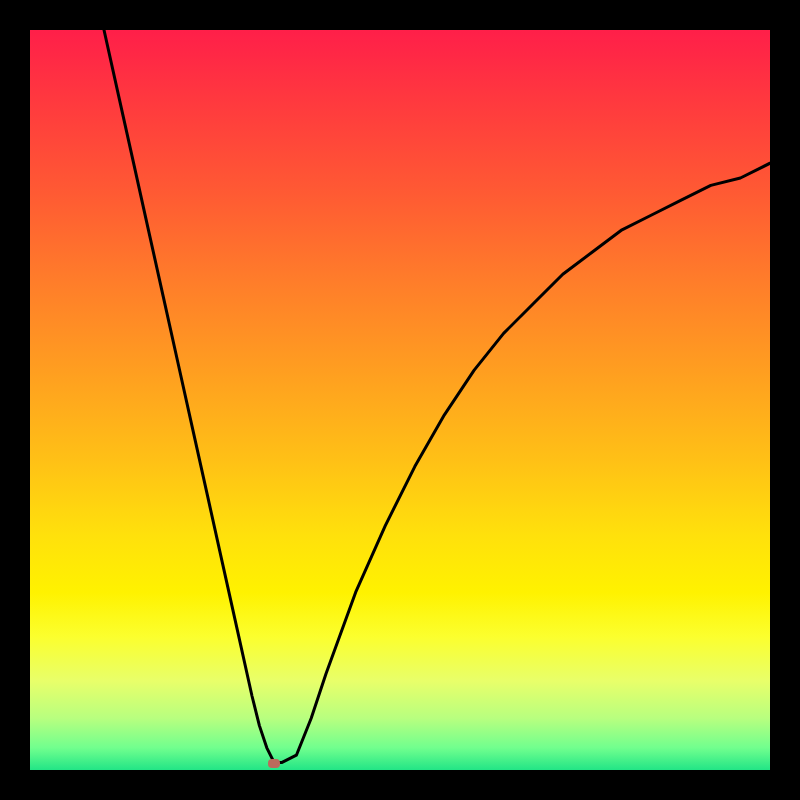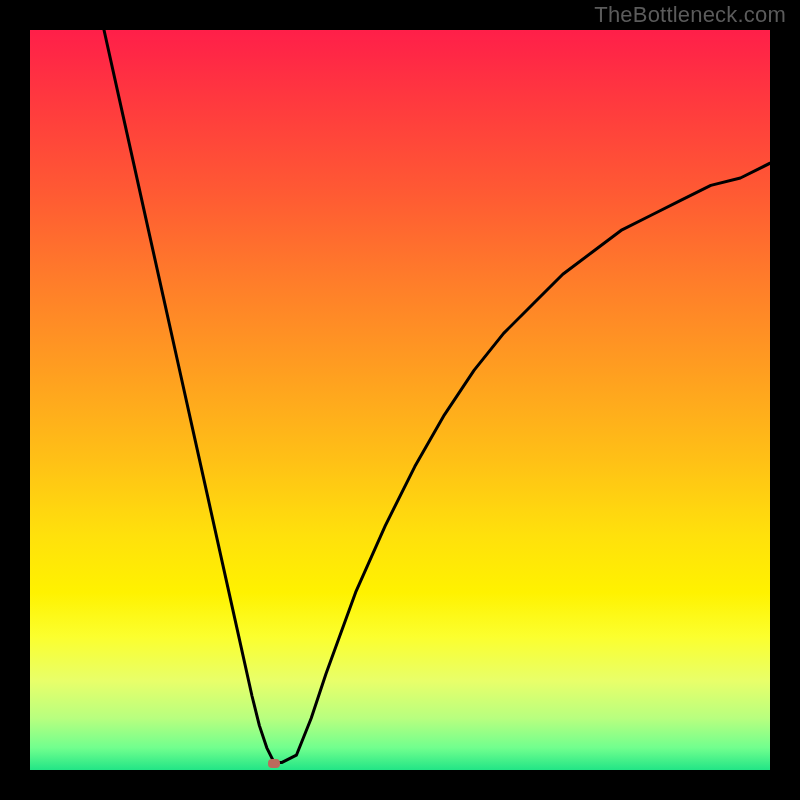--- a/index.html
+++ b/index.html
@@ -69,21 +69,20 @@
     width: 12px;
     height: 9px;
     background: #bb6a5c;
     border-radius: 4px;
   }
 </style>
 </head>
 <body>
 
 <div class="outer">
-  <div class="watermark">TheBottleneck.com</div>
 
   <div class="plot">
     <div class="gradient"></div>
 
     <svg class="curve" viewBox="0 0 740 740" preserveAspectRatio="none">
       <path id="curve-path" d="M74.0 0.0 L88.8 66.6 L103.6 133.2 L118.4 199.8 L133.2 266.4 L148.0 333.0 L162.8 399.6 L177.6 466.2 L192.4 532.8 L207.2 599.4 L222.0 666.0 L229.4 695.6 L236.8 717.8 L244.2 732.6 L251.6 732.6 L266.4 725.2 L281.2 688.2 L296.0 643.8 L325.6 562.4 L355.2 495.8 L384.8 436.6 L414.4 384.8 L444.0 340.4 L473.6 303.4 L503.2 273.8 L532.8 244.2 L562.4 222.0 L592.0 199.8 L621.6 185.0 L651.2 170.2 L680.8 155.4 L710.4 148.0 L740.0 133.2" fill="none" stroke="#000000" stroke-width="3" stroke-linejoin="round" stroke-linecap="round"></path>
     </svg>
 
     <div class="marker" id="optimum-marker" style="left: 238.2px; top: 728.6px;"></div>
   </div>

